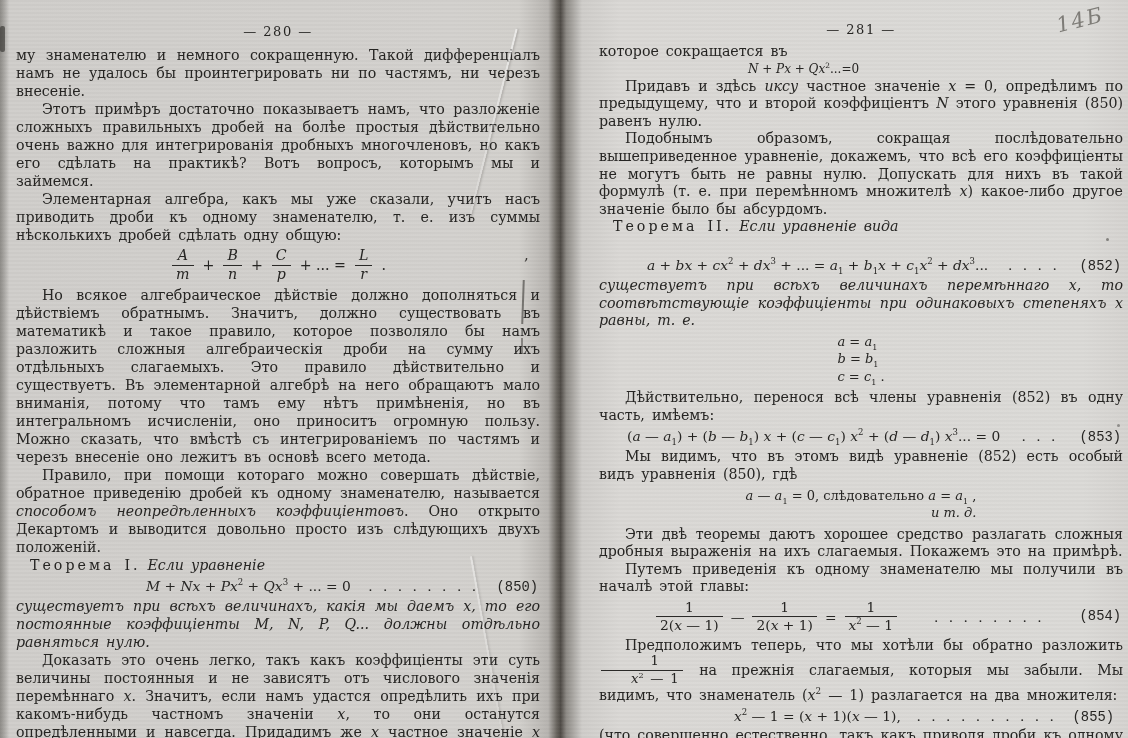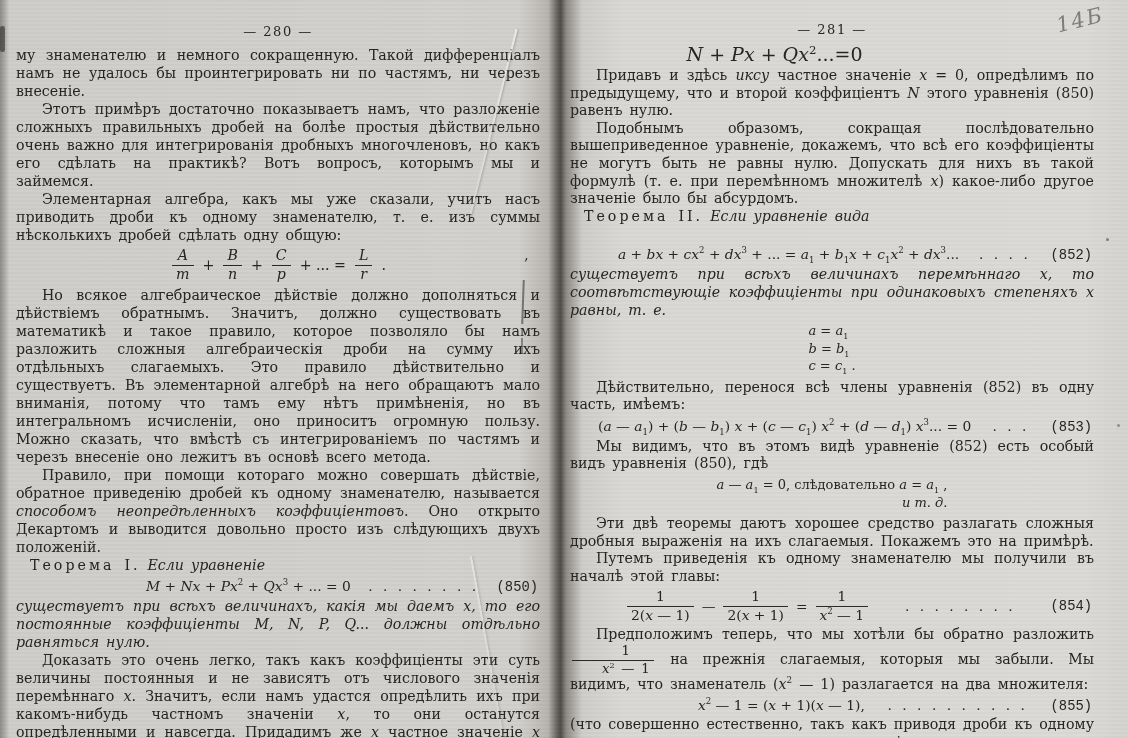--- a/index.html
+++ b/index.html
@@ -9,39 +9,39 @@
     color:#262523;
     background:
       repeating-linear-gradient(180deg, rgba(0,0,0,0.018) 0 2px, rgba(255,255,255,0.015) 2px 4px),
       linear-gradient(90deg,
         #b9b7b3 0px, #d0cecb 10px, #d3d1ce 40%, #d2d0cc 46%,
         #b7b4b0 48.6%, #6a6660 49.35%, #4f4b46 49.7%, #8d8a85 50.2%,
         #cfcdca 51.6%, #dad8d5 55%, #dbdad7 96%, #d5d3d0 100%);
   }
   .page{position:absolute;top:0;height:738px;width:524px;overflow:hidden;}
   .page-left{left:16px;}
-  .page-right{left:570px;}
+  .page-right{left:599px;}
   .pghead{text-align:center;font-size:13px;letter-spacing:1.5px;margin:24px 0 7px;}
   .page-right .pghead{margin:22px 0 6px;}
   p{margin:0;font-size:14.2px;line-height:18px;text-align:justify;word-spacing:2.5px;hyphens:none;}
   .page-right p{line-height:17.6px;}
   .ind{text-indent:26px;}
   .it{font-style:italic;}
   i{font-style:italic;}
   sup,sub{font-size:.62em;line-height:0;}
   
   .eqrow{display:flex;align-items:baseline;font-size:13.8px;margin:3px 0;white-space:nowrap;}
   .eq-dots{flex:1;text-align:center;letter-spacing:3px;overflow:hidden;padding:0 8px;}
   .eq-num{padding-right:2px;font-family:Liberation Mono, monospace;}
   .pad850{padding-left:130px;margin:4px 0 2px;}
   .pad852{padding-left:48px;margin:21px 0 3px;}
   .pad853{padding-left:28px;margin:4px 0 3px;}
   .pad854{padding-left:55px;margin:4px 0 3px;}
-  .pad855{padding-left:128px;margin:3px 0 2px;}
-  .eqc{text-align:center;font-size:19px;margin:2px 0;}
+  .pad855{padding-left:128px;margin:3px 7px 2px;}
+  .eqc{text-align:center;font-size:12px;margin:2px 0;}
   .shift-n{padding-right:115px;margin:1px 0 2px;}
   .cblock{width:fit-content;margin:3px auto 4px;font-size:13px;line-height:17.5px;}
   .cblock .cline{display:block;}
   .cblock .ccent{text-align:right;font-style:italic;}
   
   .frac{display:inline-block;vertical-align:-0.85em;text-align:center;line-height:1.12;padding:0 2px;}
   .frac .fnum{display:block;padding:0 4px 1px;border-bottom:1px solid #2b2a28;}
   .frac .fden{display:block;padding:1px 4px 0;}
   .eqsum{display:flex;justify-content:center;align-items:center;gap:7px;font-size:14.2px;margin:4px 0 3px;}
   .eq854f{display:flex;align-items:center;font-size:13.8px;margin:4px 0 3px;}
@@ -116,20 +116,21 @@
 
     <p class="it">существуетъ при всѣхъ величинахъ, какія мы даемъ <i>x</i>, то его постоянные коэффиціенты <i>M</i>, <i>N</i>, <i>P</i>, <i>Q</i>... должны отдѣльно равняться нулю.</p>
 
     <p class="ind">Доказать это очень легко, такъ какъ коэффиціенты эти суть величины постоянныя и не зависятъ отъ числового значенія перемѣннаго <i>x</i>. Значитъ, если намъ удастся опредѣлить ихъ при какомъ-нибудь частномъ значеніи <i>x</i>, то они останутся опредѣленными и навсегда. Придадимъ же <i>x</i> частное значеніе <i>x</i> = 0, тогда всѣ члены уравненія (850), содержащіе , обратятся въ нули, а само уравненіе превратится въ</p>
 
   </div>
 
   <div class="page page-right">
     <div class="pghead">— 281 —</div>
 
+    <p>которое сокращается въ</p>
 
     <div class="eqc shift-n"><i>N</i> + <i>Px</i> + <i>Qx</i><sup>2</sup>...=0</div>
 
     <p class="ind"><span>Придавъ и здѣсь </span><span class="it">иксу</span><span> частное значеніе <i>x</i> = 0, опредѣлимъ по предыдущему, что и второй коэффиціентъ <i>N</i> этого уравненія (850) равенъ нулю.</span></p>
 
     <p class="ind">Подобнымъ образомъ, сокращая послѣдовательно вышеприведенное уравненіе, докажемъ, что всѣ его коэффиціенты не могутъ быть не равны нулю. Допускать для нихъ въ такой формулѣ (т. е. при перемѣнномъ множителѣ <i>x</i>) какое-либо другое значеніе было бы абсурдомъ.</p>
 
     <p class="theorem"><span class="th-label">Теорема II.</span> <span class="it">Если уравненіе вида</span></p>
 
     <div class="eqrow pad852">

